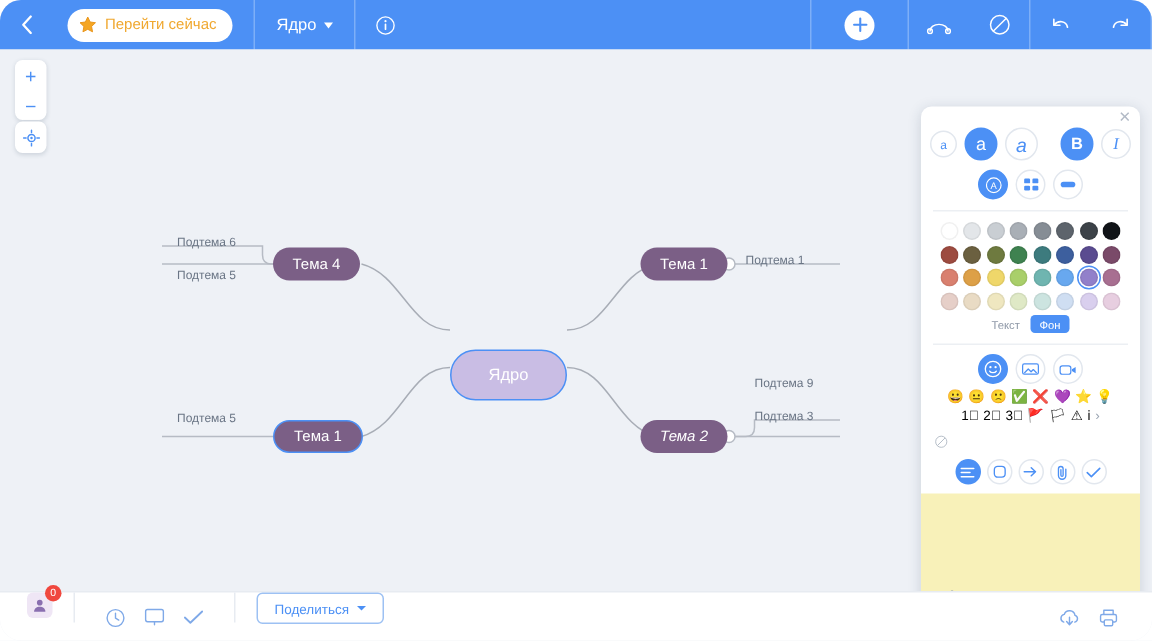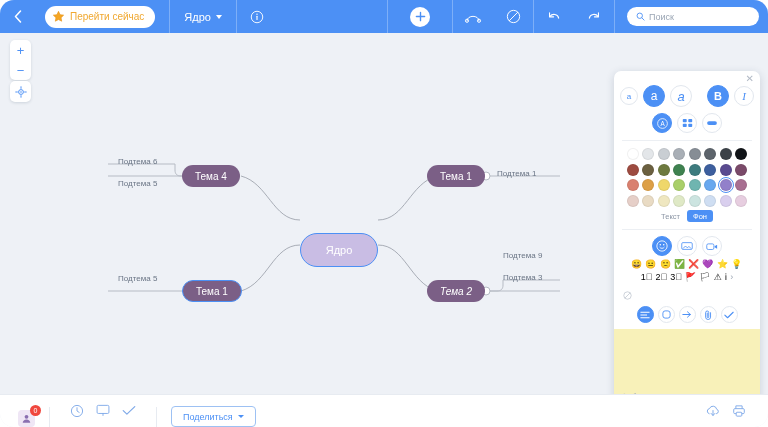--- a/index.html
+++ b/index.html
@@ -185,21 +185,21 @@
   }
   .note-foot .lnk {
     color: #4c90f5; font-size: 7.5px; text-decoration: underline;
   }
   .note-foot .ic { color: #9aa4b2; font-size: 8px; margin-right: 5px; }
 
   
   .bottombar {
     position: absolute; bottom: 0; left: 0;
     width: 768px; height: 33px; background: #fff;
-    display: flex; align-items: flex-end;
+    display: flex; align-items: flex-start;
     border-top: 1px solid #e7ebf1;
   }
   .avatar-wrap { position: relative; margin-left: 18px; }
   .avatar {
     width: 17px; height: 17px; border-radius: 4px;
     background: #efe6f5;
     display: flex; align-items: center; justify-content: center;
   }
   .badge {
     position: absolute; top: -5px; right: -6px;
@@ -289,27 +289,20 @@
       </svg>
     </div>
     <div class="tb-icon">
       <svg width="16" height="14" viewBox="0 0 20 18" fill="none">
         <path d="M15.5 8.5C12 4 5 5 4 10.5" stroke="#fff" stroke-width="1.4" stroke-linecap="round"></path>
         <path d="M15.7 3.6v5.2h-5.2" stroke="#fff" stroke-width="1.4" stroke-linecap="round" stroke-linejoin="round"></path>
       </svg>
     </div>
     <div class="tb-sep"></div>
 
-    <div class="search-box">
-      <svg width="9" height="9" viewBox="0 0 12 12" fill="none">
-        <circle cx="5" cy="5" r="3.6" stroke="#4c90f5" stroke-width="1.2"></circle>
-        <path d="M7.8 7.8l3 3" stroke="#4c90f5" stroke-width="1.2" stroke-linecap="round"></path>
-      </svg>
-      <span>Поиск</span>
-    </div>
   </div>
 
   <div class="canvas">
 
     <div class="zoom-card">
       <div>+</div>
       <div>−</div>
     </div>
     <div class="center-card">
       <svg width="12" height="12" viewBox="0 0 16 16" fill="none">

